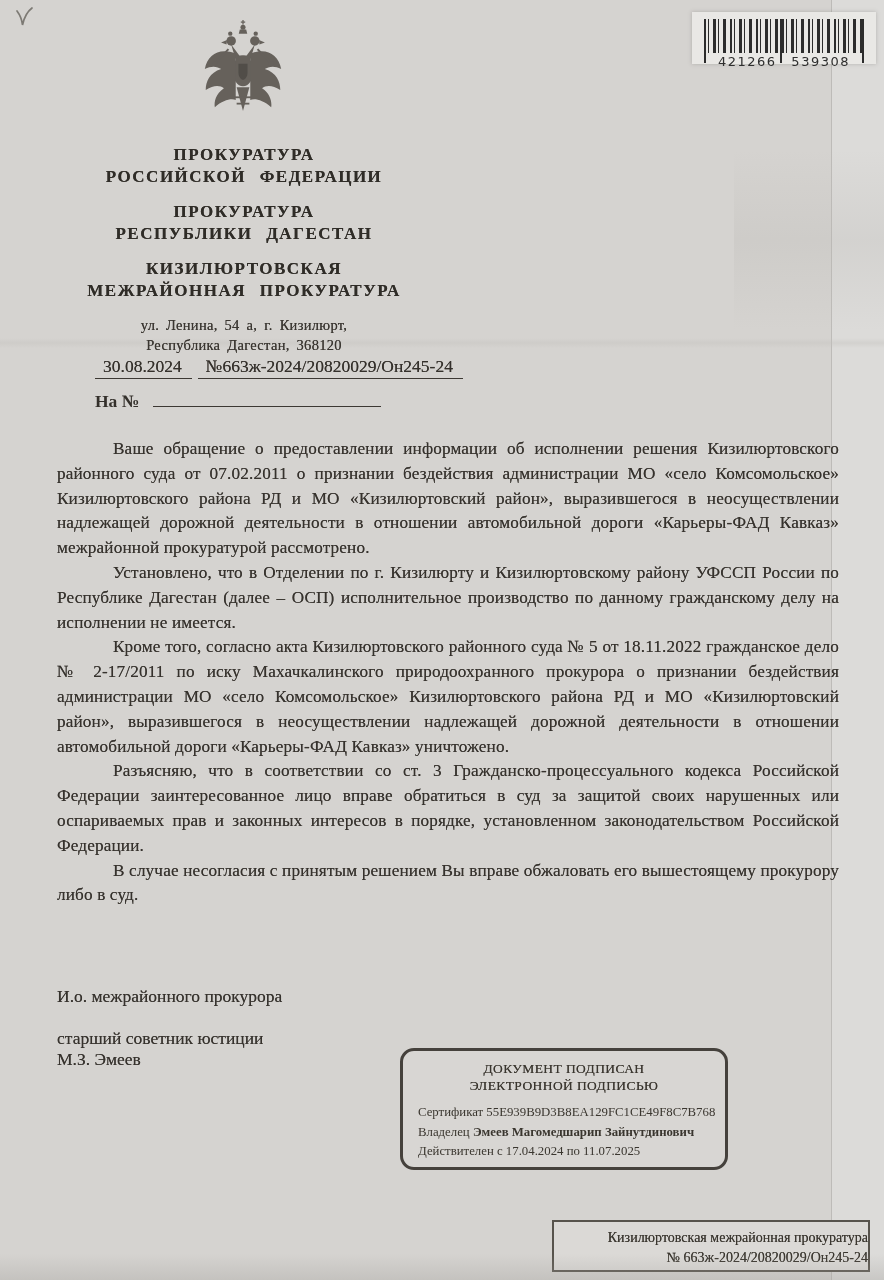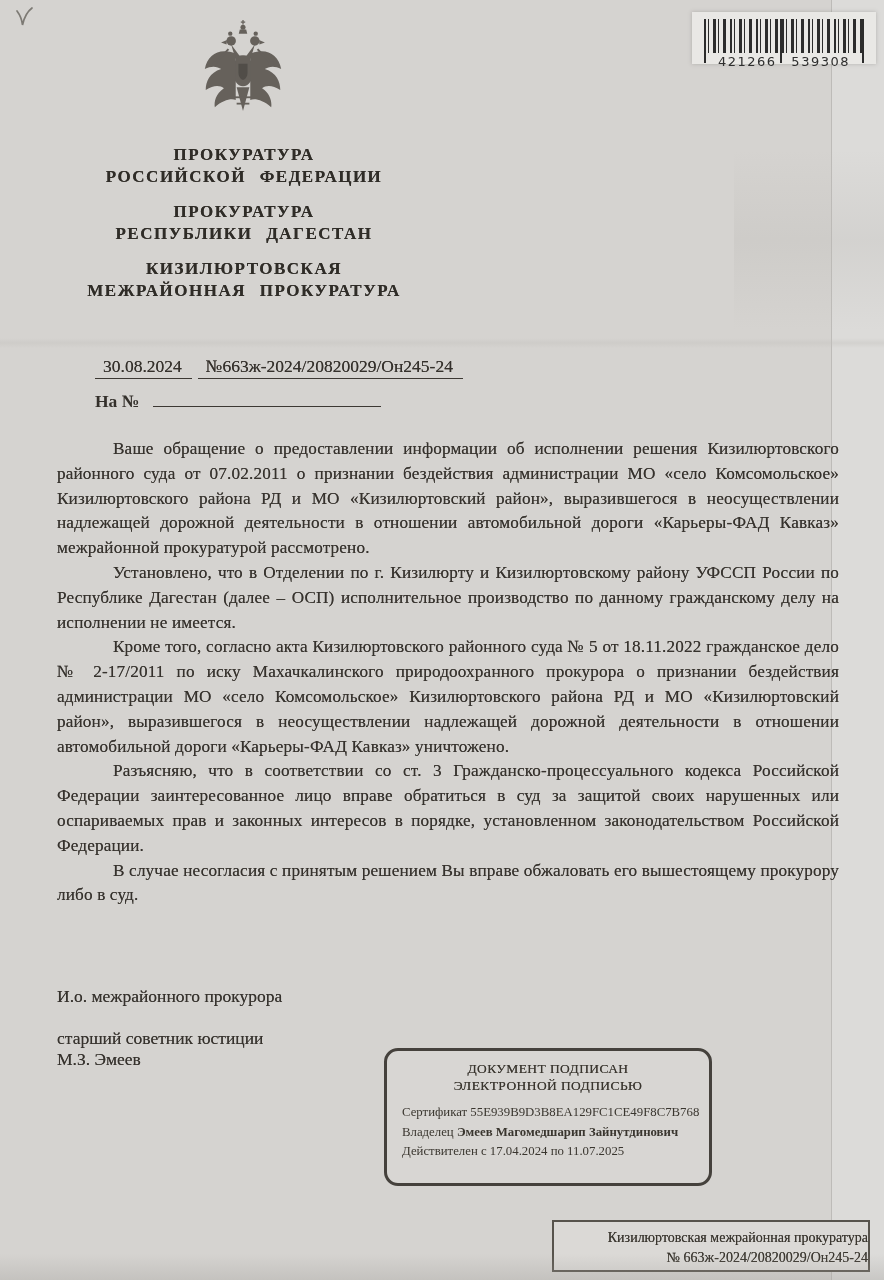--- a/index.html
+++ b/index.html
@@ -62,21 +62,21 @@
     font-size:17.2px;line-height:24.8px;text-align:justify;
     color:#36322d;text-shadow:0 0 .6px rgba(54,50,45,.75);letter-spacing:.15px;}
   .body-text p{margin:0;text-indent:56px;}
 
   
   .signoff{position:absolute;left:57px;top:986px;width:782px;font-size:17.5px;
     color:#36322d;text-shadow:0 0 .6px rgba(54,50,45,.75);}
   .signoff .row{display:flex;justify-content:center;margin-top:21px;flex-direction:column;}
 
   
-  .esign{position:absolute;left:384px;top:1048px;width:328px;height:138px;
+  .esign{position:absolute;left:400px;top:1048px;width:328px;height:122px;
     border:3px solid #45413c;border-radius:14px;background:rgba(224,222,219,.35);
     box-sizing:border-box;padding-top:9px;color:#3a362f;}
   .esign .t{text-align:center;font-size:13.5px;line-height:17px;letter-spacing:.4px;
     text-shadow:0 0 .5px rgba(58,54,47,.8);}
   .esign .rows{margin:9px 0 0 15px;font-size:12.8px;line-height:19.5px;}
   .esign .bold{font-weight:700;}
 
   
   .footer-stamp{position:absolute;left:552px;top:1220px;width:318px;height:52px;
     border:2px solid #57534c;background:#dbd9d6;box-sizing:border-box;
@@ -143,20 +143,24 @@
       <div class="org-line">РОССИЙСКОЙ ФЕДЕРАЦИИ</div>
     </div>
     <div class="org-group">
       <div class="org-line">ПРОКУРАТУРА</div>
       <div class="org-line">РЕСПУБЛИКИ ДАГЕСТАН</div>
     </div>
     <div class="org-group">
       <div class="org-line">КИЗИЛЮРТОВСКАЯ</div>
       <div class="org-line">МЕЖРАЙОННАЯ ПРОКУРАТУРА</div>
     </div>
+    <div class="address">
+      <div>ул. Ленина, 54 а, г. Кизилюрт,</div>
+      <div>Республика Дагестан, 368120</div>
+    </div>
   </div>
 
   <div class="ref-line">
     <span class="u">30.08.2024</span><span class="u num">№663ж-2024/20820029/Он245-24</span>
   </div>
   <div class="na-line">
     <span>На №</span><span class="blank-line"></span>
   </div>
 
   <div class="body-text">

